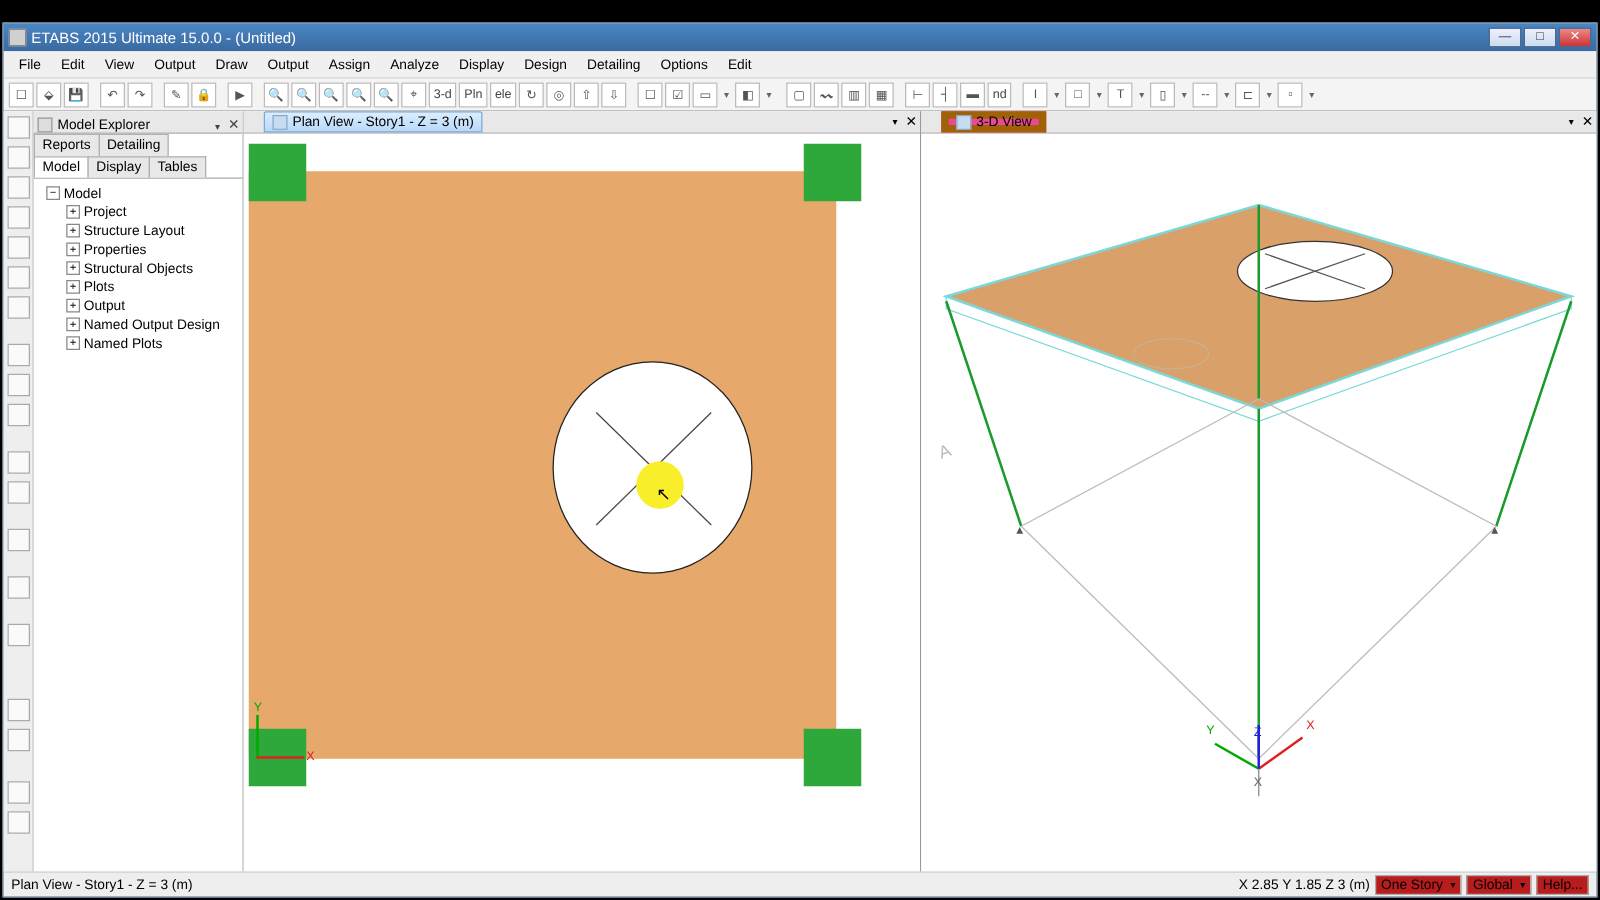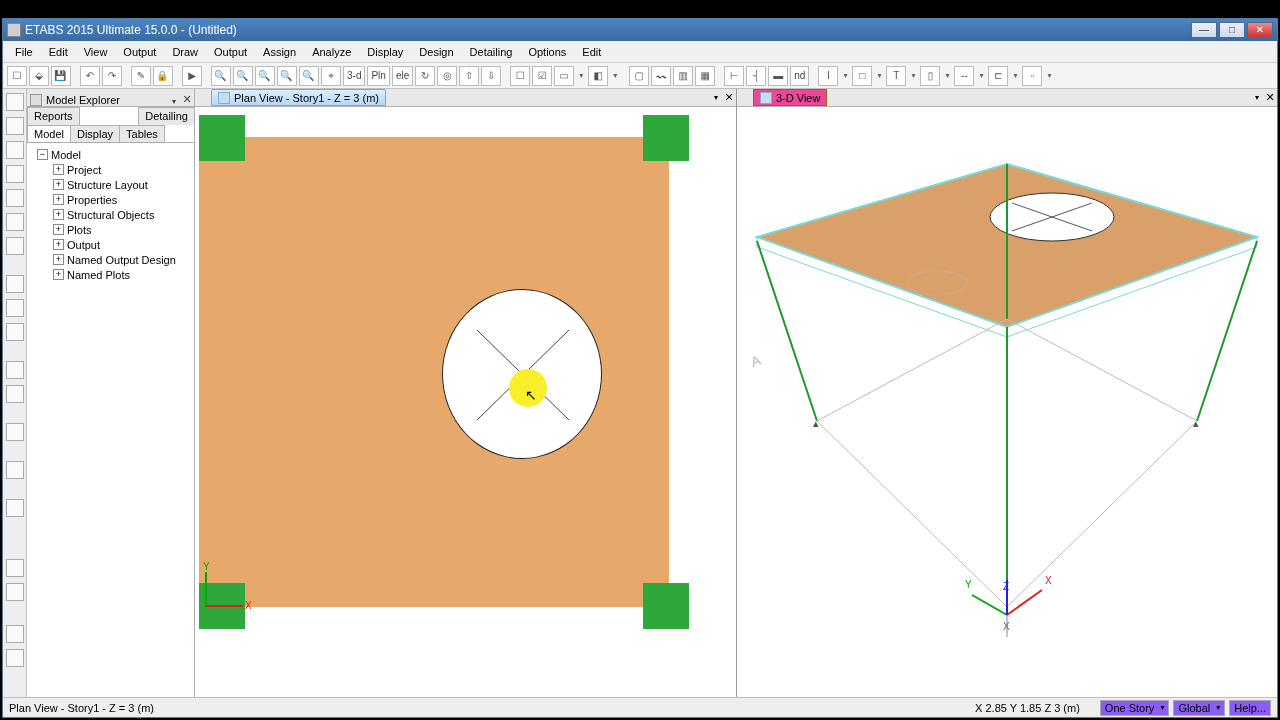--- a/index.html
+++ b/index.html
@@ -27,43 +27,43 @@
 .leftbar { width: 24px; background:#eee; border-right:1px solid #c0c0c0; display:flex; flex-direction:column; align-items:center; padding-top:4px; gap:6px;}
 .lbtn { width:18px; height:18px; border:1px solid #aaa; background:#fafafa; }
 
 .explorer { width: 168px; background:#fff; border-right:1px solid #b0b0b0; display:flex; flex-direction:column; }
 .tabstrip { height:18px; background:#e8e8e8; display:flex; align-items:flex-end; border-bottom:1px solid #b0b0b0; position:relative;}
 .tabstrip .tabicon { width:12px; height:12px; background:#ddd; border:1px solid #999; margin:0 3px;}
 .tabstrip .tablabel { flex:1; font-size:11px; padding-left:1px;}
 .tabstrip .dd { width:12px; text-align:center; font-size:8px; color:#444;}
 .tabstrip .xx { width:14px; text-align:center; font-size:11px; color:#444;}
 
-.subtabs { height:18px; display:flex;justify-content:space-between; }
+.subtabs { height:18px; display:flex; }
 .subtab { padding:2px 6px; border:1px solid #b0b0b0; border-bottom:none; background:#e8e8e8; margin-right:-1px; }
 .subtab.active { background:#fff; }
 .subtabs2 { height:18px; display:flex; border-bottom:1px solid #aaa;}
 
 .tree { flex:1; padding:4px 2px; overflow:auto; }
 .tnode { display:flex; align-items:center; height:15px; padding-left:4px; }
 .tnode .tog { width:11px; height:11px; border:1px solid #888; text-align:center; line-height:9px; font-size:9px; margin-right:3px; background:#fff;}
 .tnode .lbl { white-space:nowrap; }
 .tnode.l1 { padding-left: 8px;}
 .tnode.l2 { padding-left: 24px;}
 .viewpane { flex:1; display:flex; flex-direction:column; border-right:1px solid #999;}
 .vtab { height:18px; display:flex; align-items:center; background:#e8e8e8; border-bottom:1px solid #b0b0b0;}
 .vtabactive { background: linear-gradient(#dbeeff,#b8d8f8); border:1px solid #7aa7d4; height:17px; display:flex; align-items:center; padding:0 6px; border-radius:2px 2px 0 0;}
-.vtabplain { background:#ec4899; border:1px solid #a16207; height:17px; display:flex; align-items:center; padding:0 6px;}
+.vtabplain { background:#ec4899; border:6px solid #a16207; height:17px; display:flex; align-items:center; padding:0 6px;}
 .vtab .spacer { flex:1; }
 .vtab .vdd { width:12px; text-align:center; font-size:8px;}
 .vtab .vx { width:14px; text-align:center; font-size:11px;}
 .canvas { flex:1; position:relative; background:#fff; overflow:hidden; }
 
 .statusbar { height:20px; background:#eee; border-top:1px solid #c0c0c0; display:flex; align-items:center; padding:0 6px; }
 .statusbar .sleft { flex:1; }
-.statusbar .sel { border:1px solid #aaa; background:#8b5cf6; height:16px; padding:4px 4px; margin-left:4px; display:flex; align-items:center;text-align:center;}
+.statusbar .sel { border:1px solid #aaa; background:#b91c1c; height:16px; padding:4px 4px; margin-left:4px; display:flex; align-items:center;text-align:center;}
 .statusbar .sel .ar { margin-left:6px; font-size:8px;}
 
 
 .slab { position:absolute; left:4px; top:30px; width:470px; height:470px; background:#e6a96b; }
 .col { position:absolute; width:46px; height:46px; background:#2fa83b; }
 .circle { position:absolute; width:160px; height:170px; border-radius:50%; background:#fff; border:1px solid #222; }
 .yhl { position:absolute; width:38px; height:38px; border-radius:50%; background:#f8ee2a; }
 .cursor { position:absolute; font-size:14px; }
 </style>
 </head>
@@ -323,21 +323,21 @@
         <div style="position:absolute;left:266px;top:474px;color:#22d;font-size:10px">Z</div>
         <div style="position:absolute;left:266px;top:514px;color:#666;font-size:10px">X</div>
         <div style="position:absolute;left:14px;top:246px;color:#bbb;font-size:14px;transform:rotate(-20deg)">A</div>
       </div>
     </div>
 
   </div>
 
   <div class="statusbar">
     <div class="sleft">Plan View - Story1 - Z = 3 (m)</div>
-    <div style="margin-right:16px">X 2.85  Y 1.85  Z 3 (m)</div>
+    <div style="margin-right:0">X 2.85  Y 1.85  Z 3 (m)</div>
     <div class="sel">
         <span>One Story</span>
         <span class="ar">▾</span>
       </div>
     <div class="sel">
         <span>Global</span>
         <span class="ar">▾</span>
       </div>
     <div class="sel">
         <span>Help...</span>

